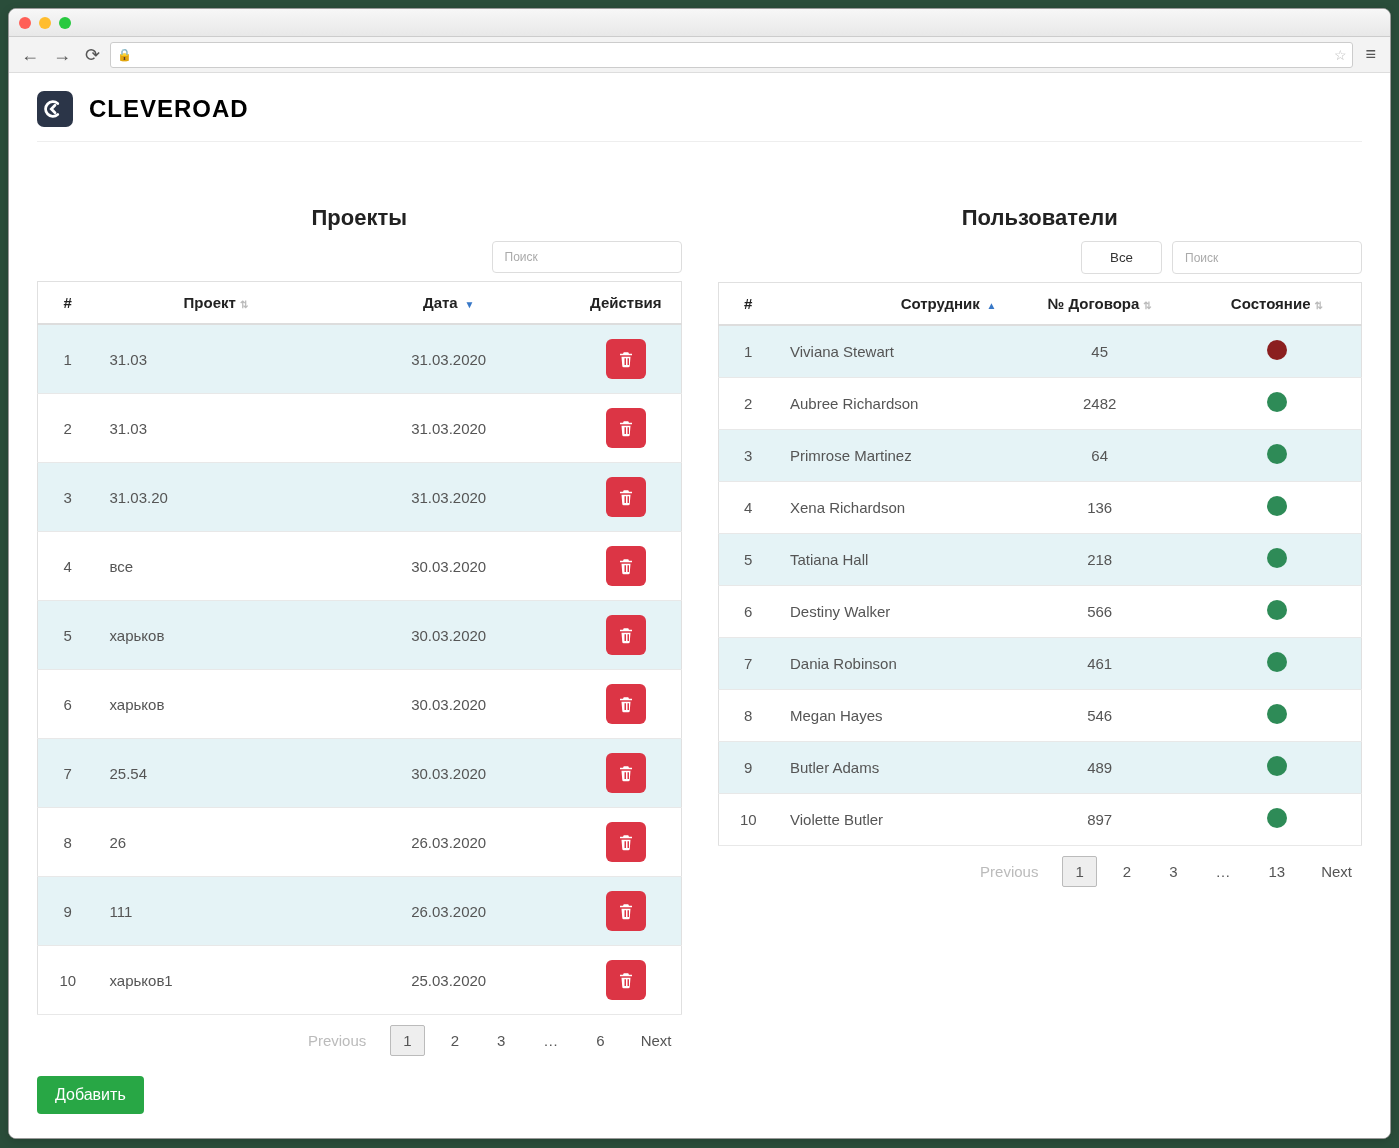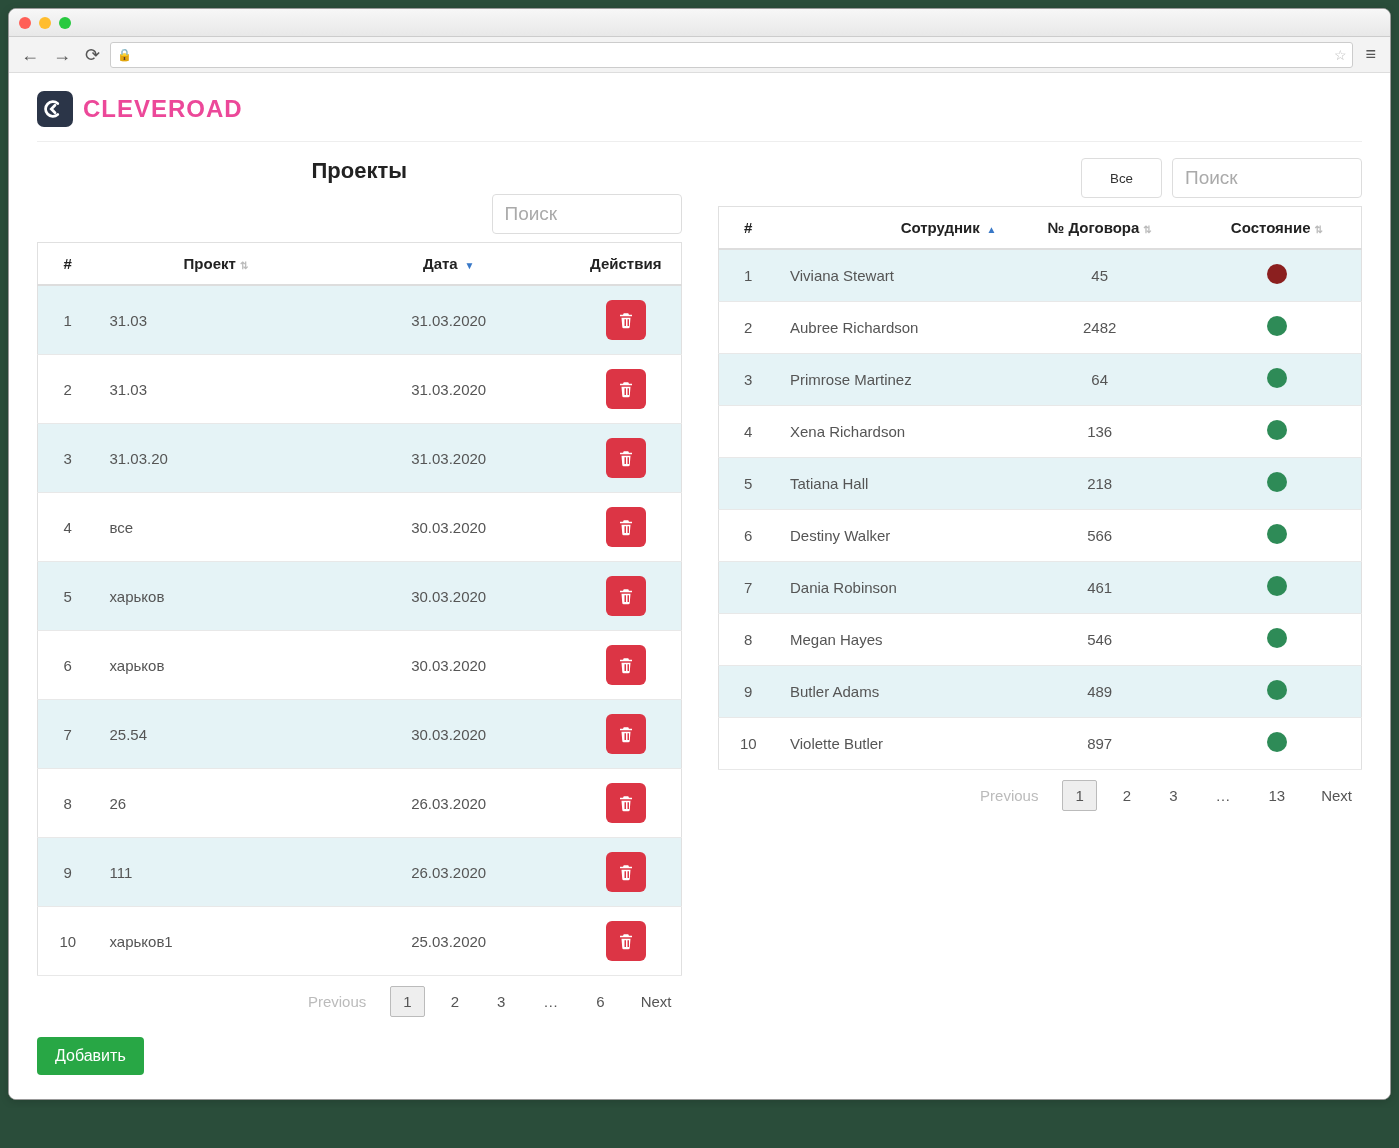--- a/index.html
+++ b/index.html
@@ -70,26 +70,26 @@
     width:36px; height:36px;
     background:#2b3548;
     border-radius:7px;
     display:flex;
     align-items:center;
     justify-content:center;
     color:#fff;
     font-weight:700;
     font-size:20px;
   }
-  .brand-text { font-weight:700; font-size:24px; letter-spacing:1px; color:#ec4899; }
+  .brand-text { font-weight:700; font-size:24px; letter-spacing:1px; color:#000000;margin-left:6px; }
   .columns {
     display:flex;
     gap:36px;
   }
-  .col { flex:1; }
+  .col { flex:1;margin-top:47px; }
   .section-title {
     text-align:center;
     font-weight:700;
     font-size:22px;
     color:#222;
     margin-bottom:10px;
   }
   .controls-row {
     display:flex;
     justify-content:flex-end;
@@ -102,21 +102,21 @@
     padding:8px 28px;
     border-radius:4px;
     color:#333;
     cursor:pointer;
   }
   .search-input {
     border:1px solid #ddd;
     border-radius:4px;
     padding:8px 12px;
     width:190px;
-    font-size:19px;
+    font-size:12px;
     color:#555;
   }
   .search-input::placeholder { color:#aaa; }
   table.data {
     width:100%;
     border-collapse:collapse;
     border:1px solid #e0e0e0;
   }
   table.data th {
     background:#fff;
@@ -358,20 +358,21 @@
             <span class="pag-num current">1</span>
             <span class="pag-num">2</span>
             <span class="pag-num">3</span>
             <span class="pag-num">…</span>
             <span class="pag-num">6</span>
             <span class="pag-btn">Next</span>
           </div>
       </div>
 
       <div class="col">
+        <div class="section-title">Пользователи</div>
         <div class="controls-row">
           <button class="btn-light">Все</button>
           <input class="search-input" placeholder="Поиск" style="">
         </div>
         <table class="data users">
           <thead>
             <tr>
               <th class="col-num">#</th>
               <th style="text-align:right; padding-left:18px;">
                 <span>Сотрудник</span><span class="sort active-asc"> ▲</span>

